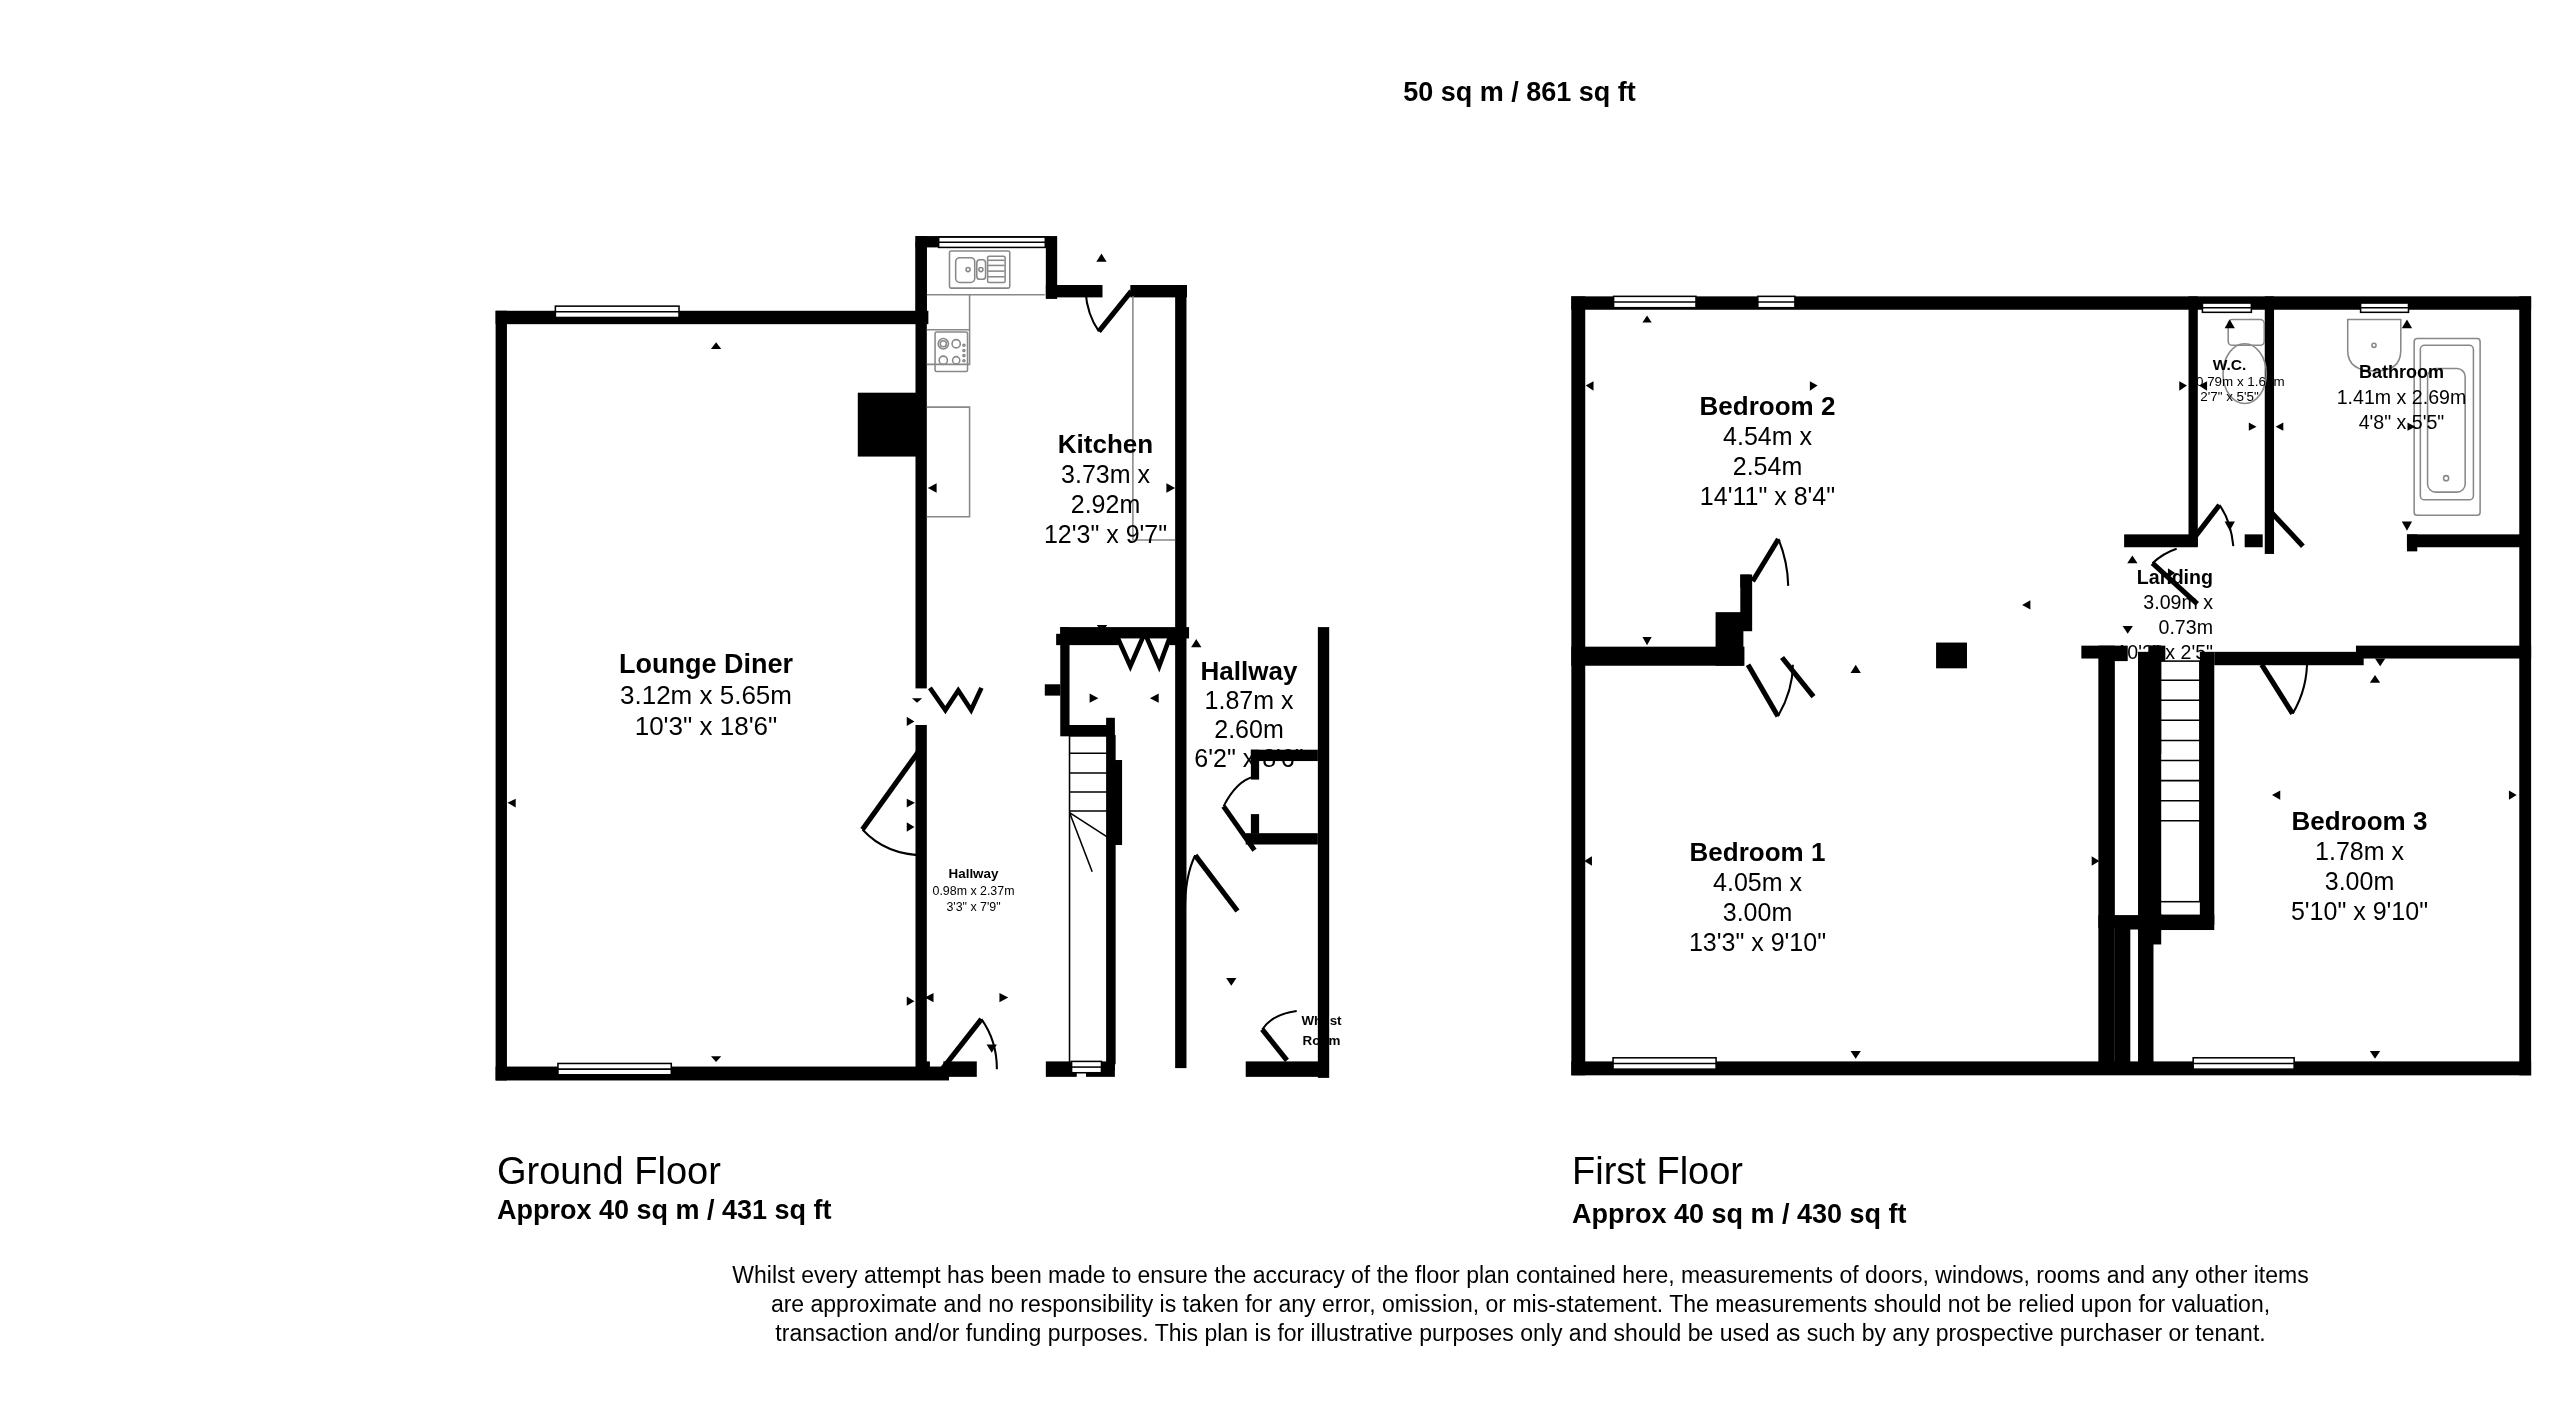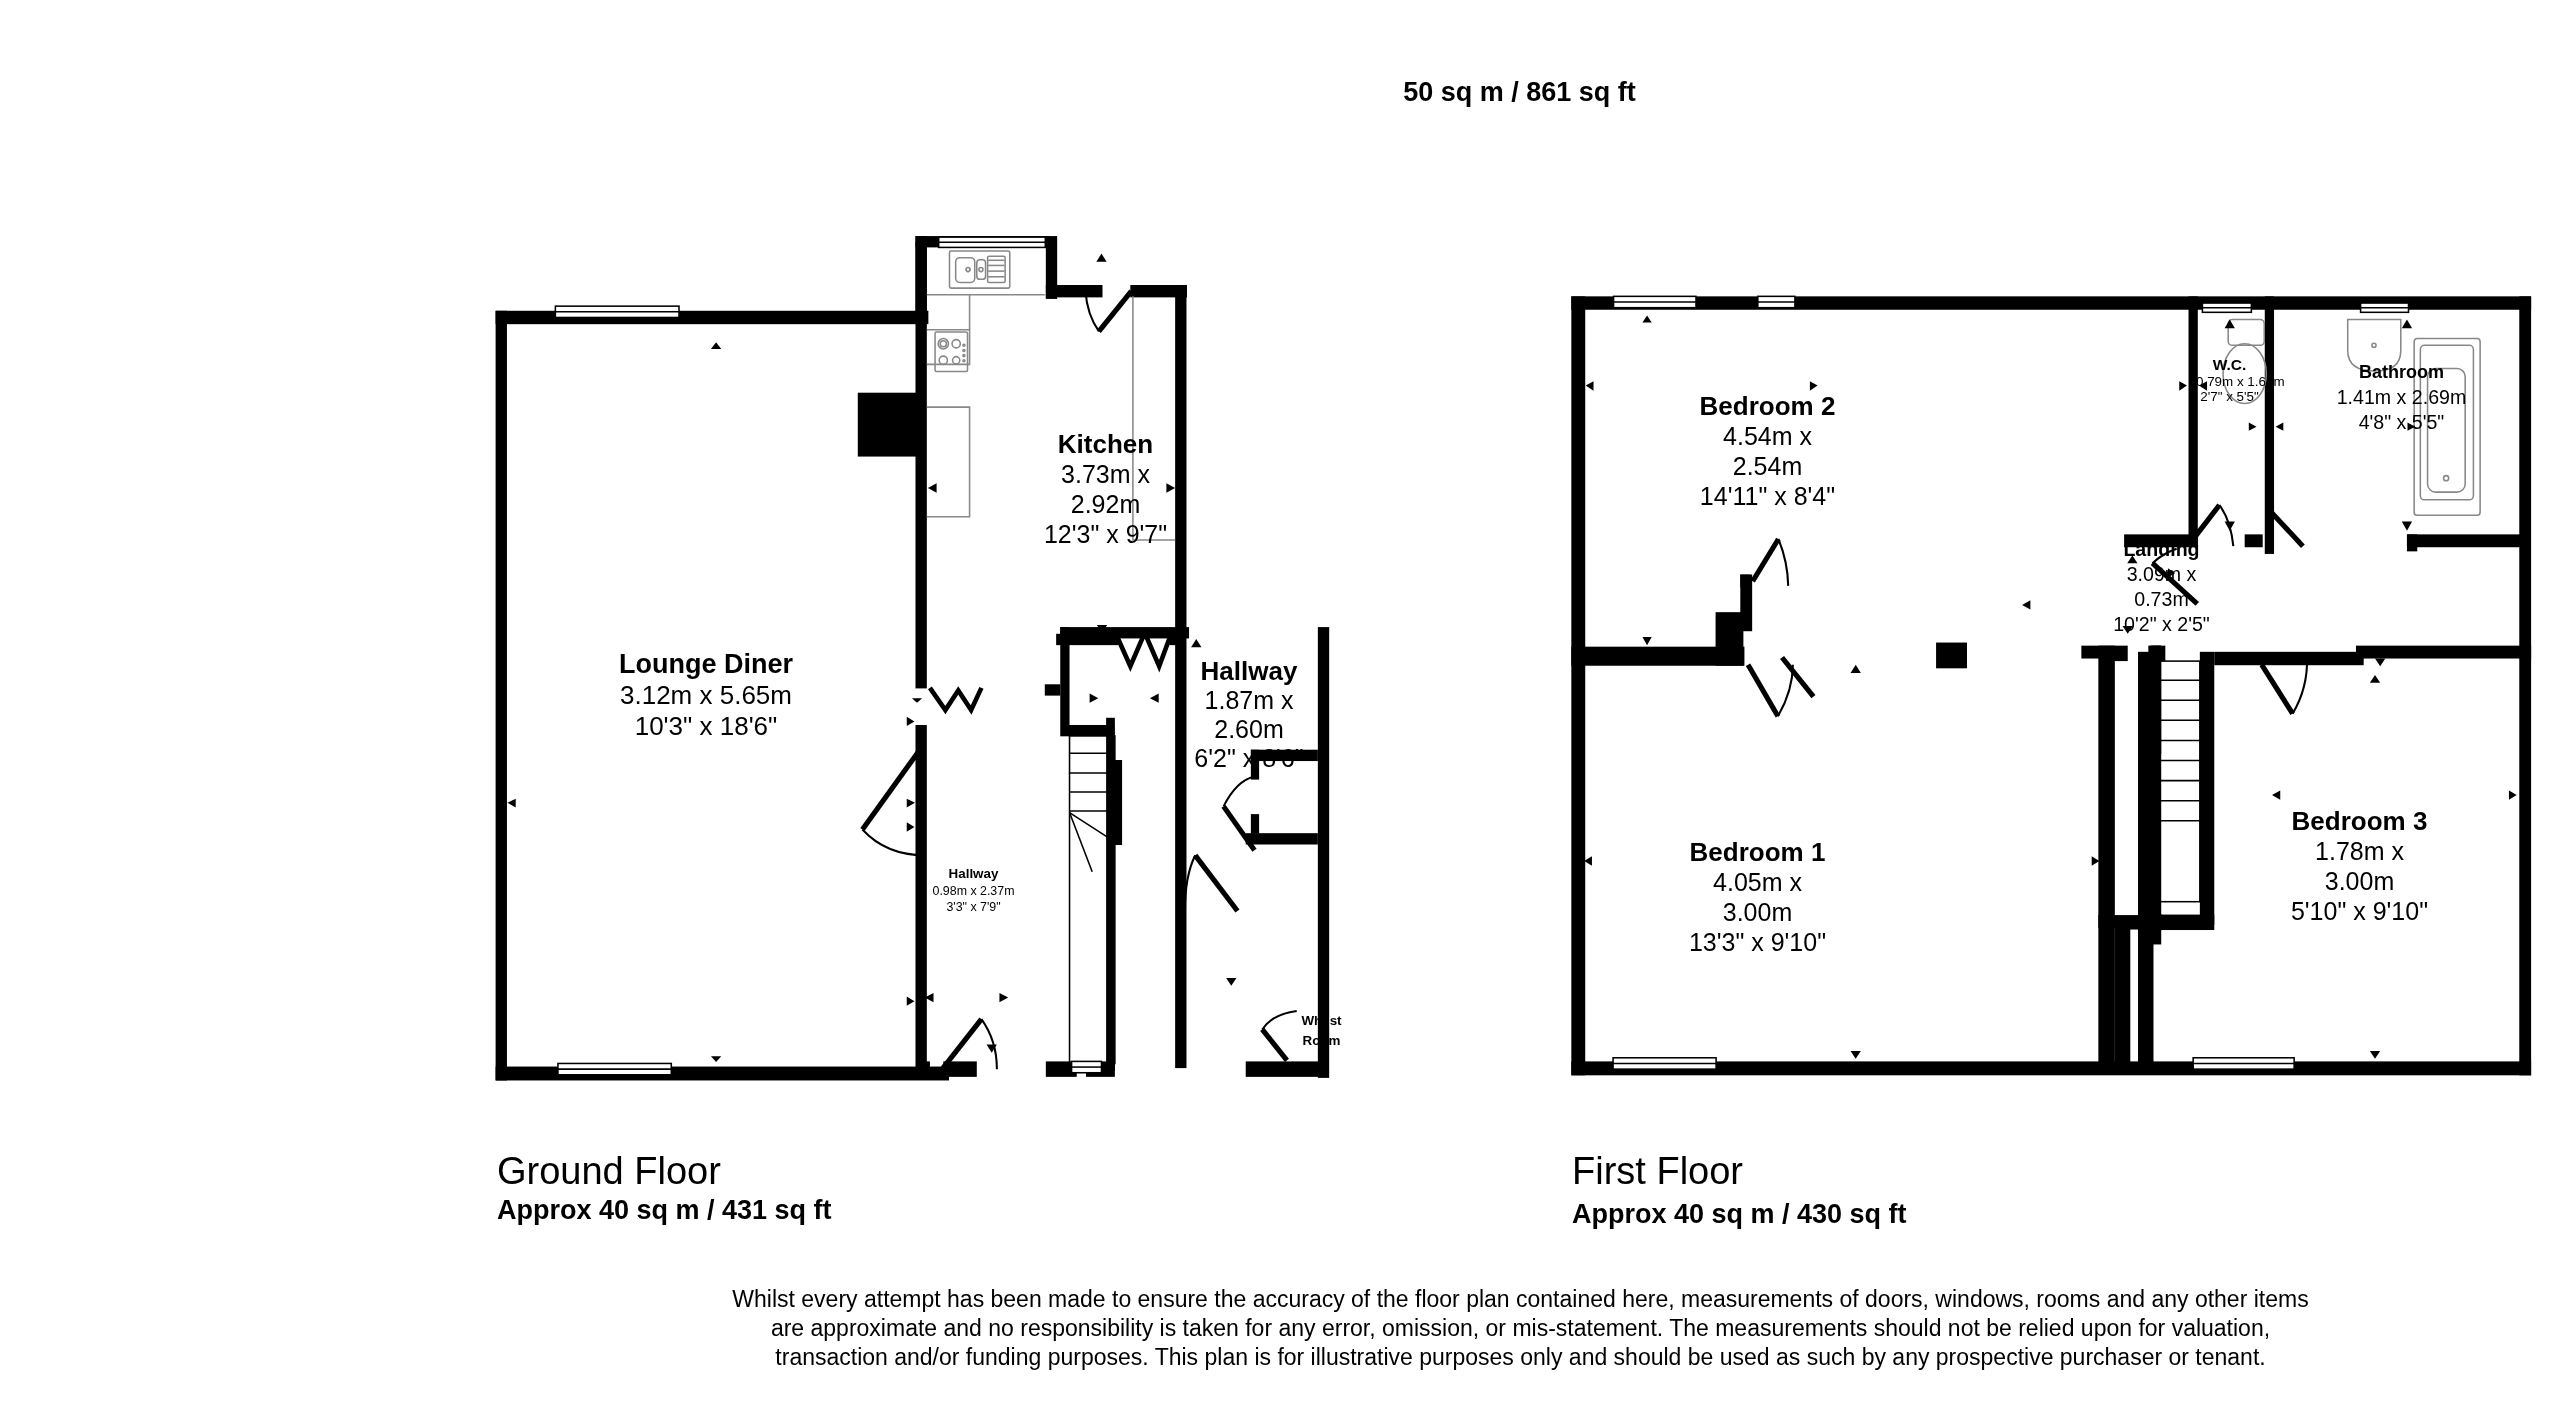--- a/index.html
+++ b/index.html
@@ -4,21 +4,21 @@
 <style>
   html, body { margin: 0; padding: 0; background: #ffffff; }
   body { width: 3019px; height: 1417px; position: relative; overflow: hidden;
          font-family: "Liberation Sans", sans-serif; color: #000; }
   .abs { position: absolute; }
   .title-block { left: 1236px; top: 77px; width: 567px; text-align: center;
                  font-weight: bold; font-size: 27px; line-height: 31px; }
   .floor-name { font-size: 38px; line-height: 41px; }
   .floor-area { font-size: 27px; font-weight: bold; line-height: 31px; }
   .disclaimer { left: 732px; top: 1261px; width: 1577px; text-align: center;
-                font-size: 23px; line-height: 29px; margin-top: 24px; }
+                font-size: 23px; line-height: 29px; }
   svg.plan { position: absolute; left: 0; top: 0; }
   .room-name { font-weight: bold; }
 </style>
 </head>
 <body>
 
 <div class="abs title-block">
   <div>50 sq m / 861 sq ft</div>
 </div>
 
@@ -350,21 +350,21 @@
 <div class="abs" style="left:2196px; top:357px; width:67px; text-align:center;">
   <div class="room-name" style="font-size:15.5px; line-height:16.5px;">W.C.</div>
   <div style="font-size:13.4px; line-height:15.5px; white-space:nowrap;">0.79m x 1.66m</div>
   <div style="font-size:13.4px; line-height:15.5px;">2'7" x 5'5"</div>
 </div>
 <div class="abs" style="left:2324px; top:360px; width:155px; text-align:center;">
   <div class="room-name" style="font-size:18px; line-height:25px;">Bathroom</div>
   <div style="font-size:19.6px; line-height:25px;">1.41m x 2.69m</div>
   <div style="font-size:19.6px; line-height:25px;">4'8" x 5'5"</div>
 </div>
-<div class="abs" style="left:2110px; top:537px; width:103px; text-align:center;">
+<div class="abs" style="left:2110px; top:565px; width:103px; text-align:right;">
   <div class="room-name" style="font-size:19.6px; line-height:25px;">Landing</div>
   <div style="font-size:19.6px; line-height:25px;">3.09m x 0.73m</div>
   <div style="font-size:19.6px; line-height:25px;">10'2" x 2'5"</div>
 </div>
 <div class="abs" style="left:1680px; top:837px; width:155px; text-align:center;">
   <div class="room-name" style="font-size:26px; line-height:30px;">Bedroom 1</div>
   <div style="font-size:25px; line-height:30px;">4.05m x 3.00m</div>
   <div style="font-size:25px; line-height:30px;">13'3" x 9'10"</div>
 </div>
 <div class="abs" style="left:2282px; top:806px; width:155px; text-align:center;">

